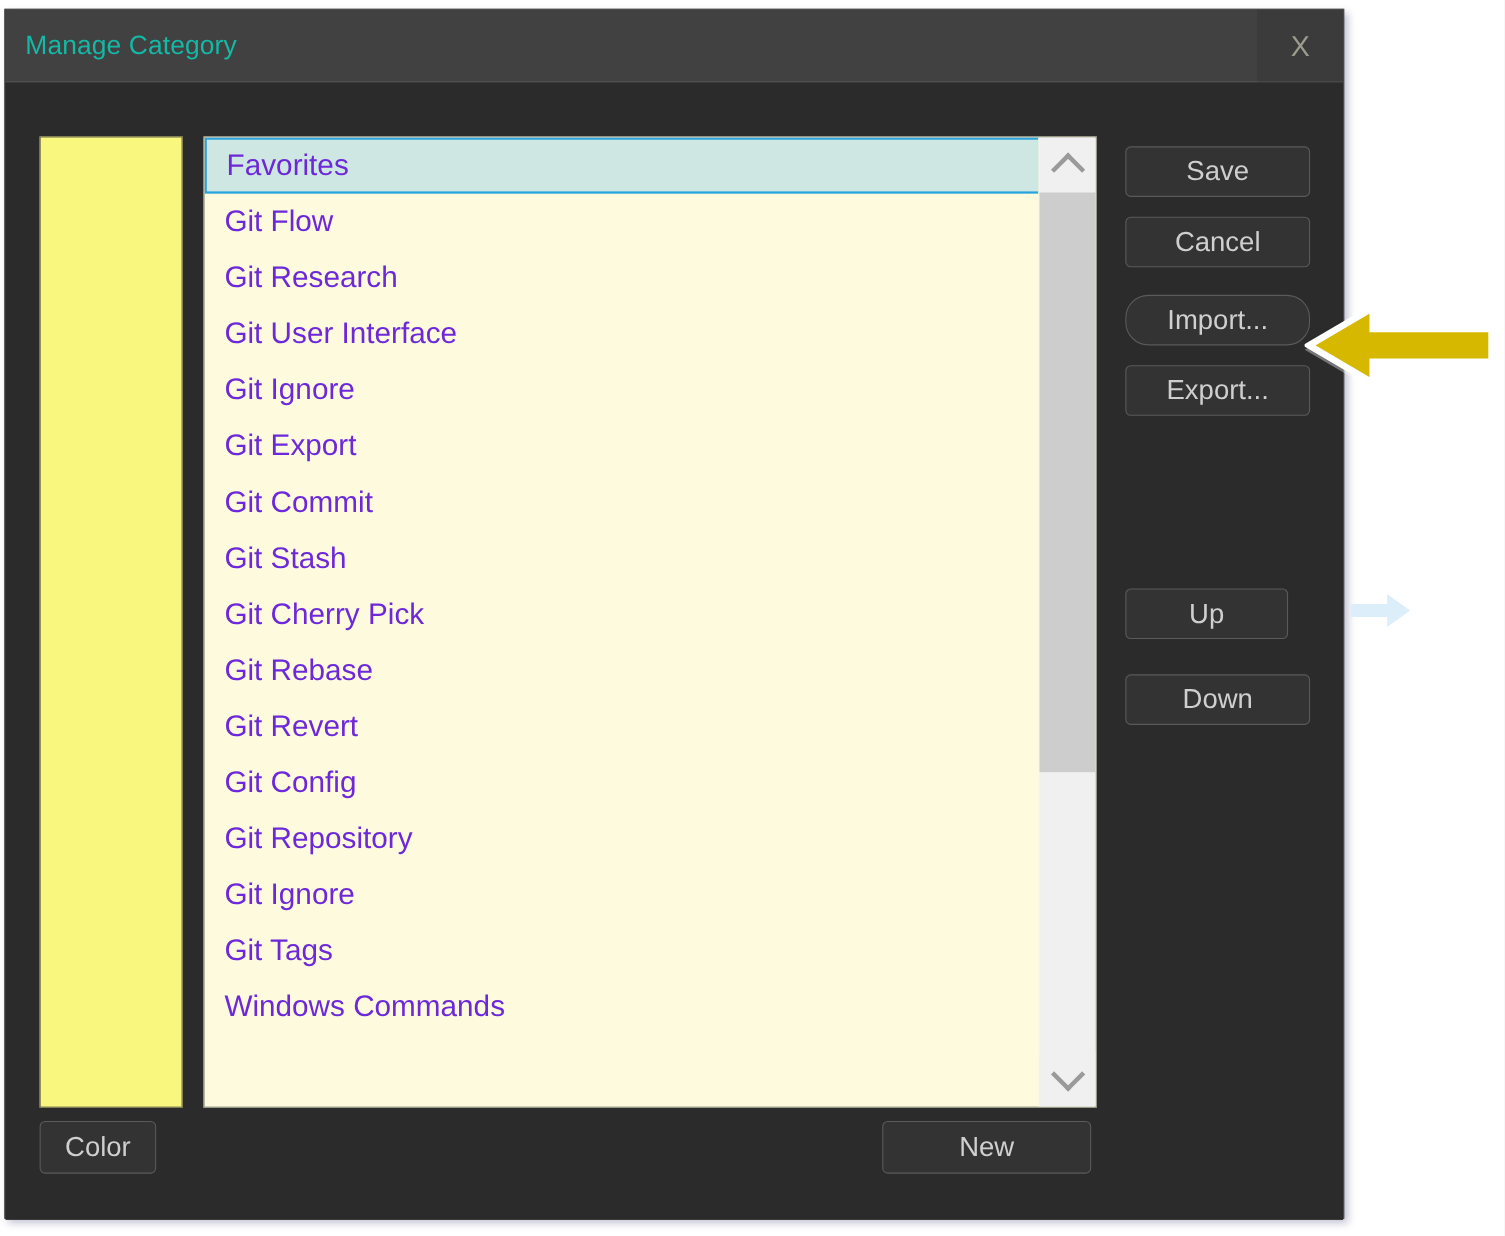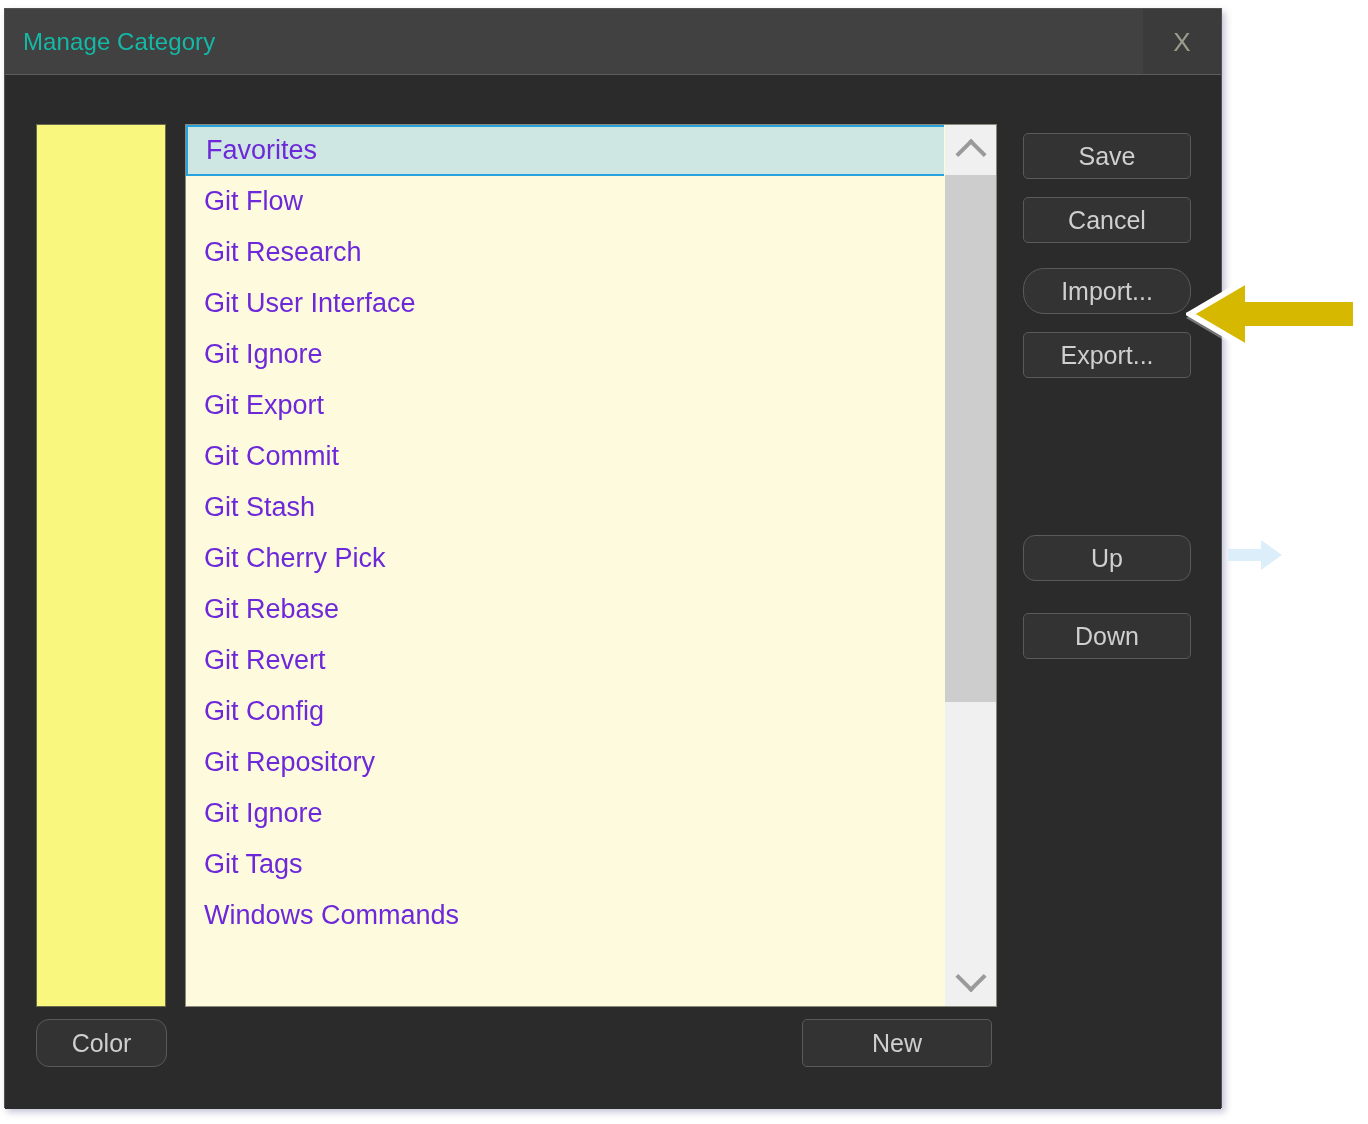--- a/index.html
+++ b/index.html
@@ -174,23 +174,23 @@
     align-items: center;
     justify-content: center;
     box-sizing: border-box;
     cursor: pointer;
     white-space: nowrap;
   }
   #btn-save   { left: 1018px; top: 58px;  width: 168px; height: 46px; }
   #btn-cancel { left: 1018px; top: 122px; width: 168px; height: 46px; }
   #btn-import { left: 1018px; top: 193px; width: 168px; height: 46px; border-radius: 21px; }
   #btn-export { left: 1018px; top: 257px; width: 168px; height: 46px; }
-  #btn-up     { left: 1018px; top: 460px; width: 168px; height: 46px; border-radius: 12px; }
+  #btn-up     { left: 1018px; top: 460px; width: 148px; height: 46px; }
   #btn-down   { left: 1018px; top: 538px; width: 168px; height: 46px; }
-  #btn-color  { left: 31px;   top: 944px; width: 131px; height: 48px; border-radius: 13px; }
+  #btn-color  { left: 31px;   top: 944px; width: 106px; height: 48px; }
   #btn-new    { left: 797px;  top: 944px; width: 190px; height: 48px; }
 
   
   #arrow-yellow {
     position: absolute;
     left: 1186px;
     top: 272px;
     width: 174px;
     height: 84px;
   }

